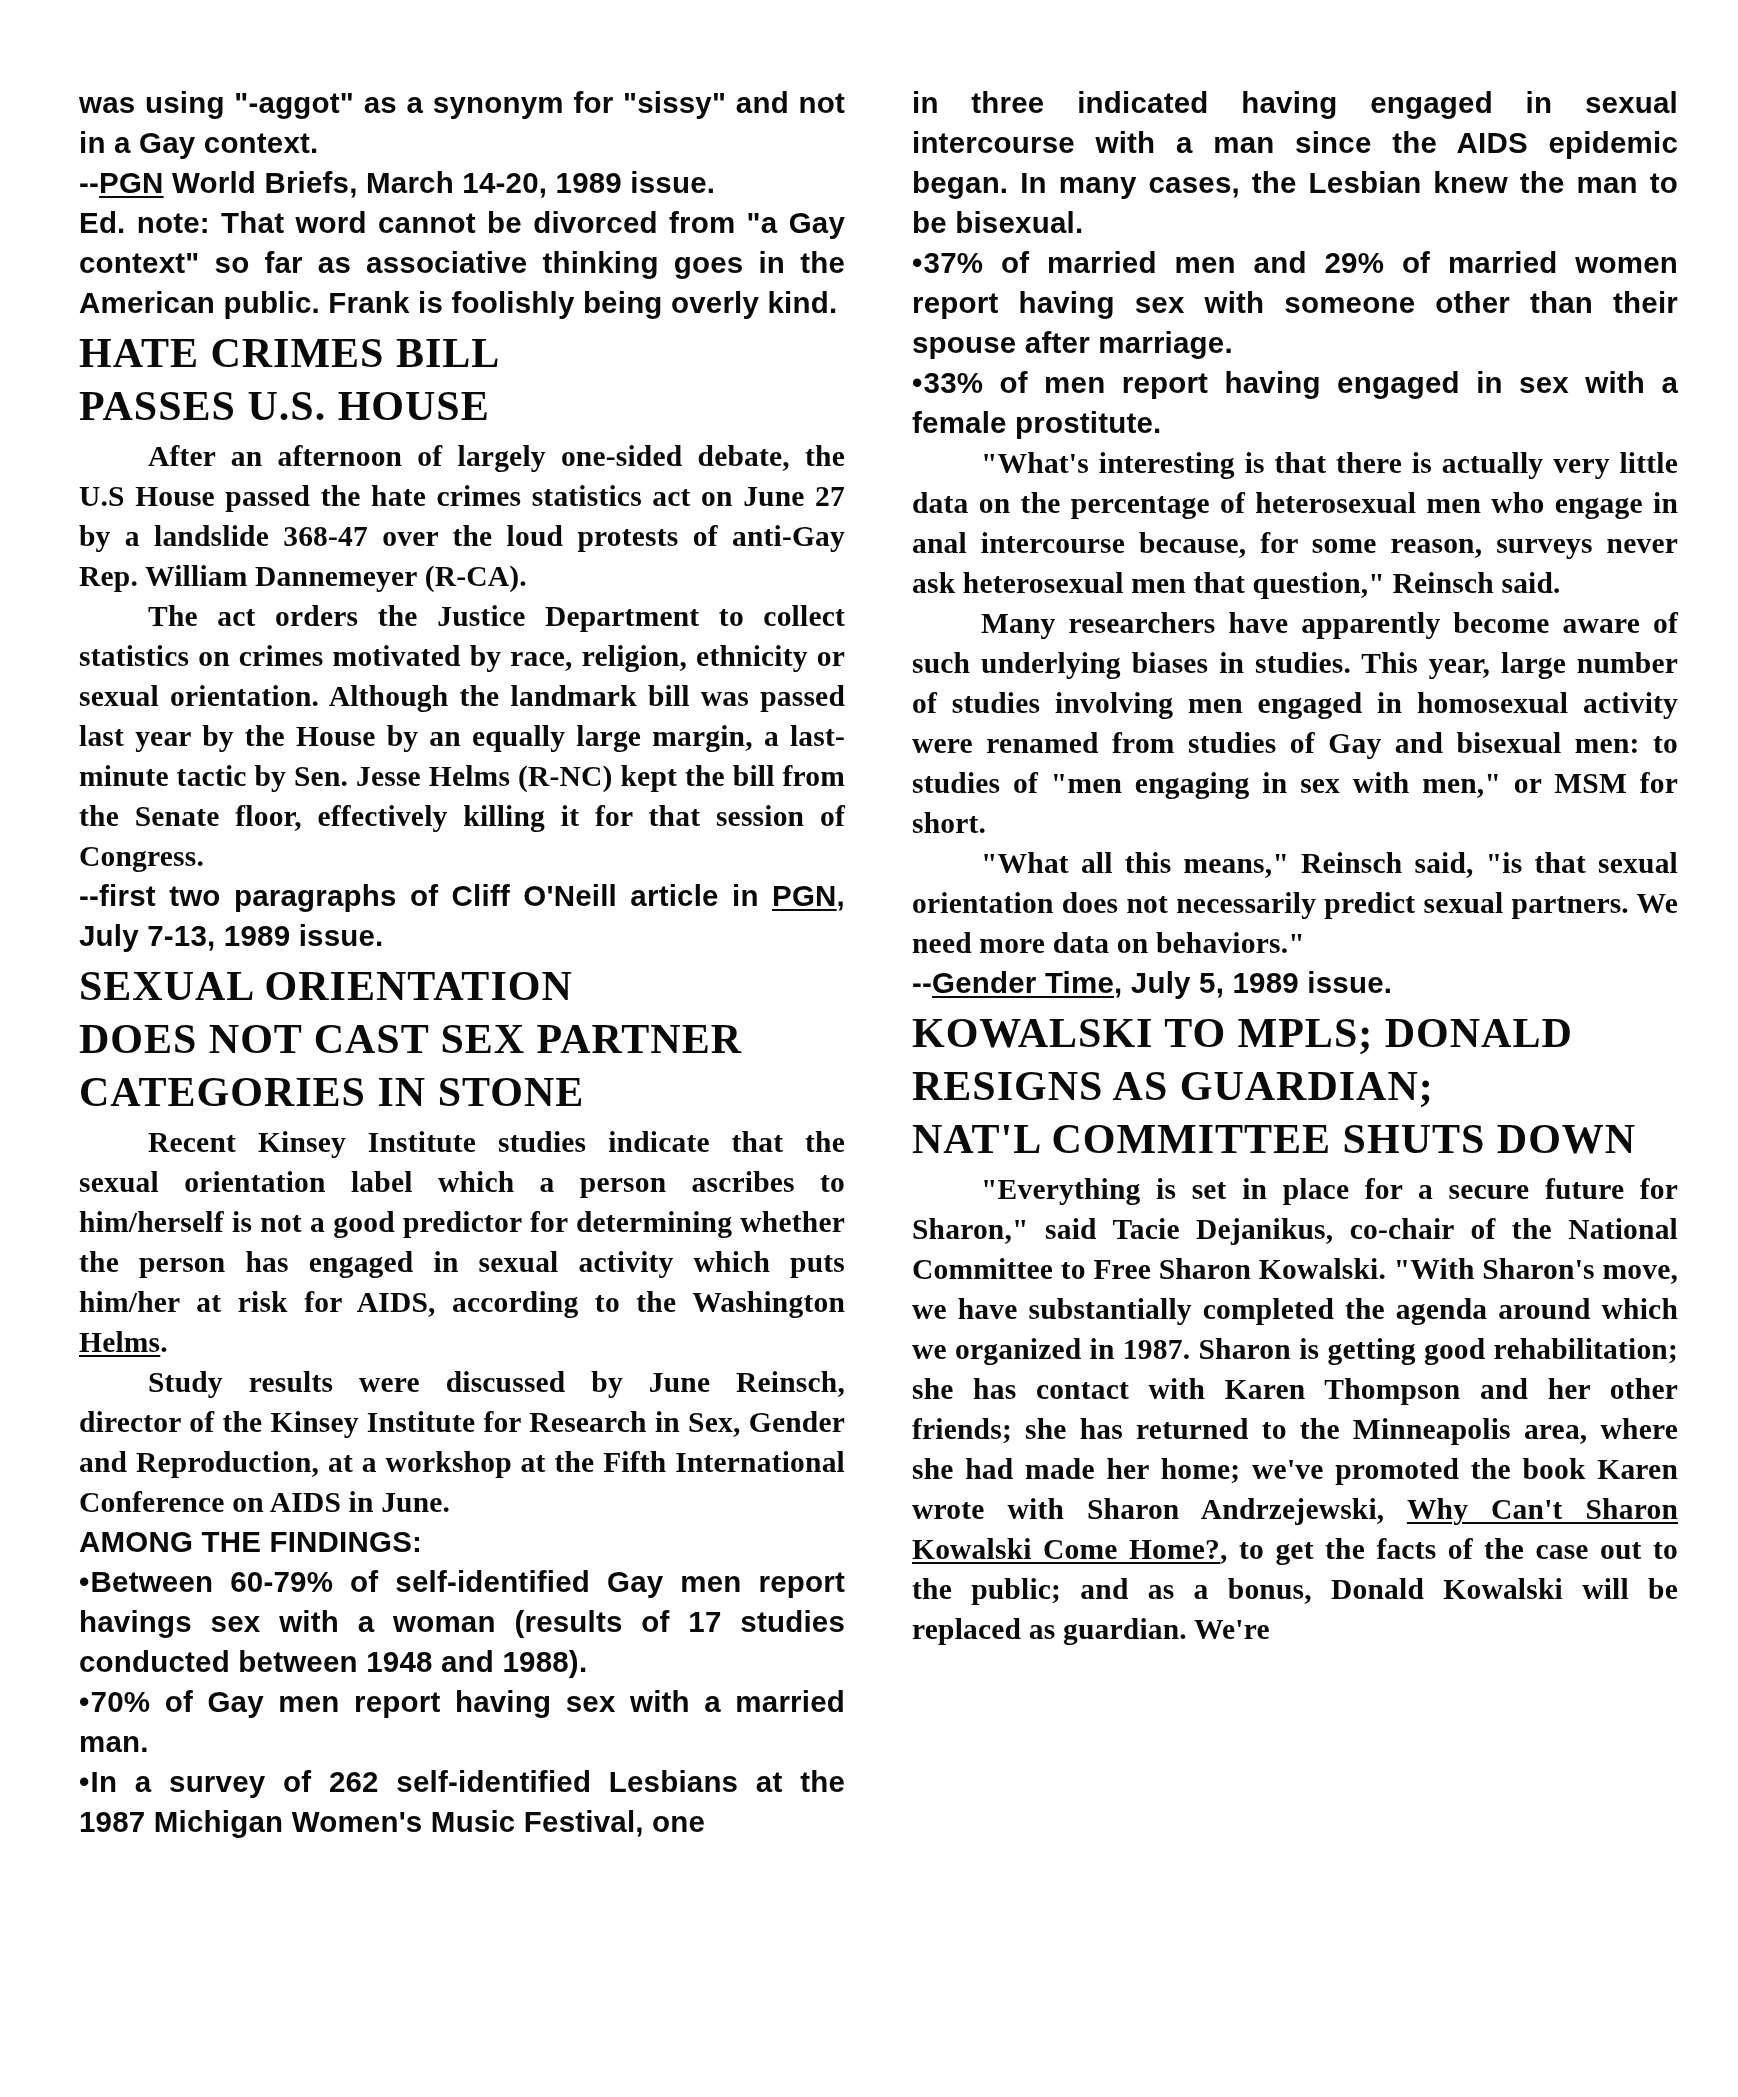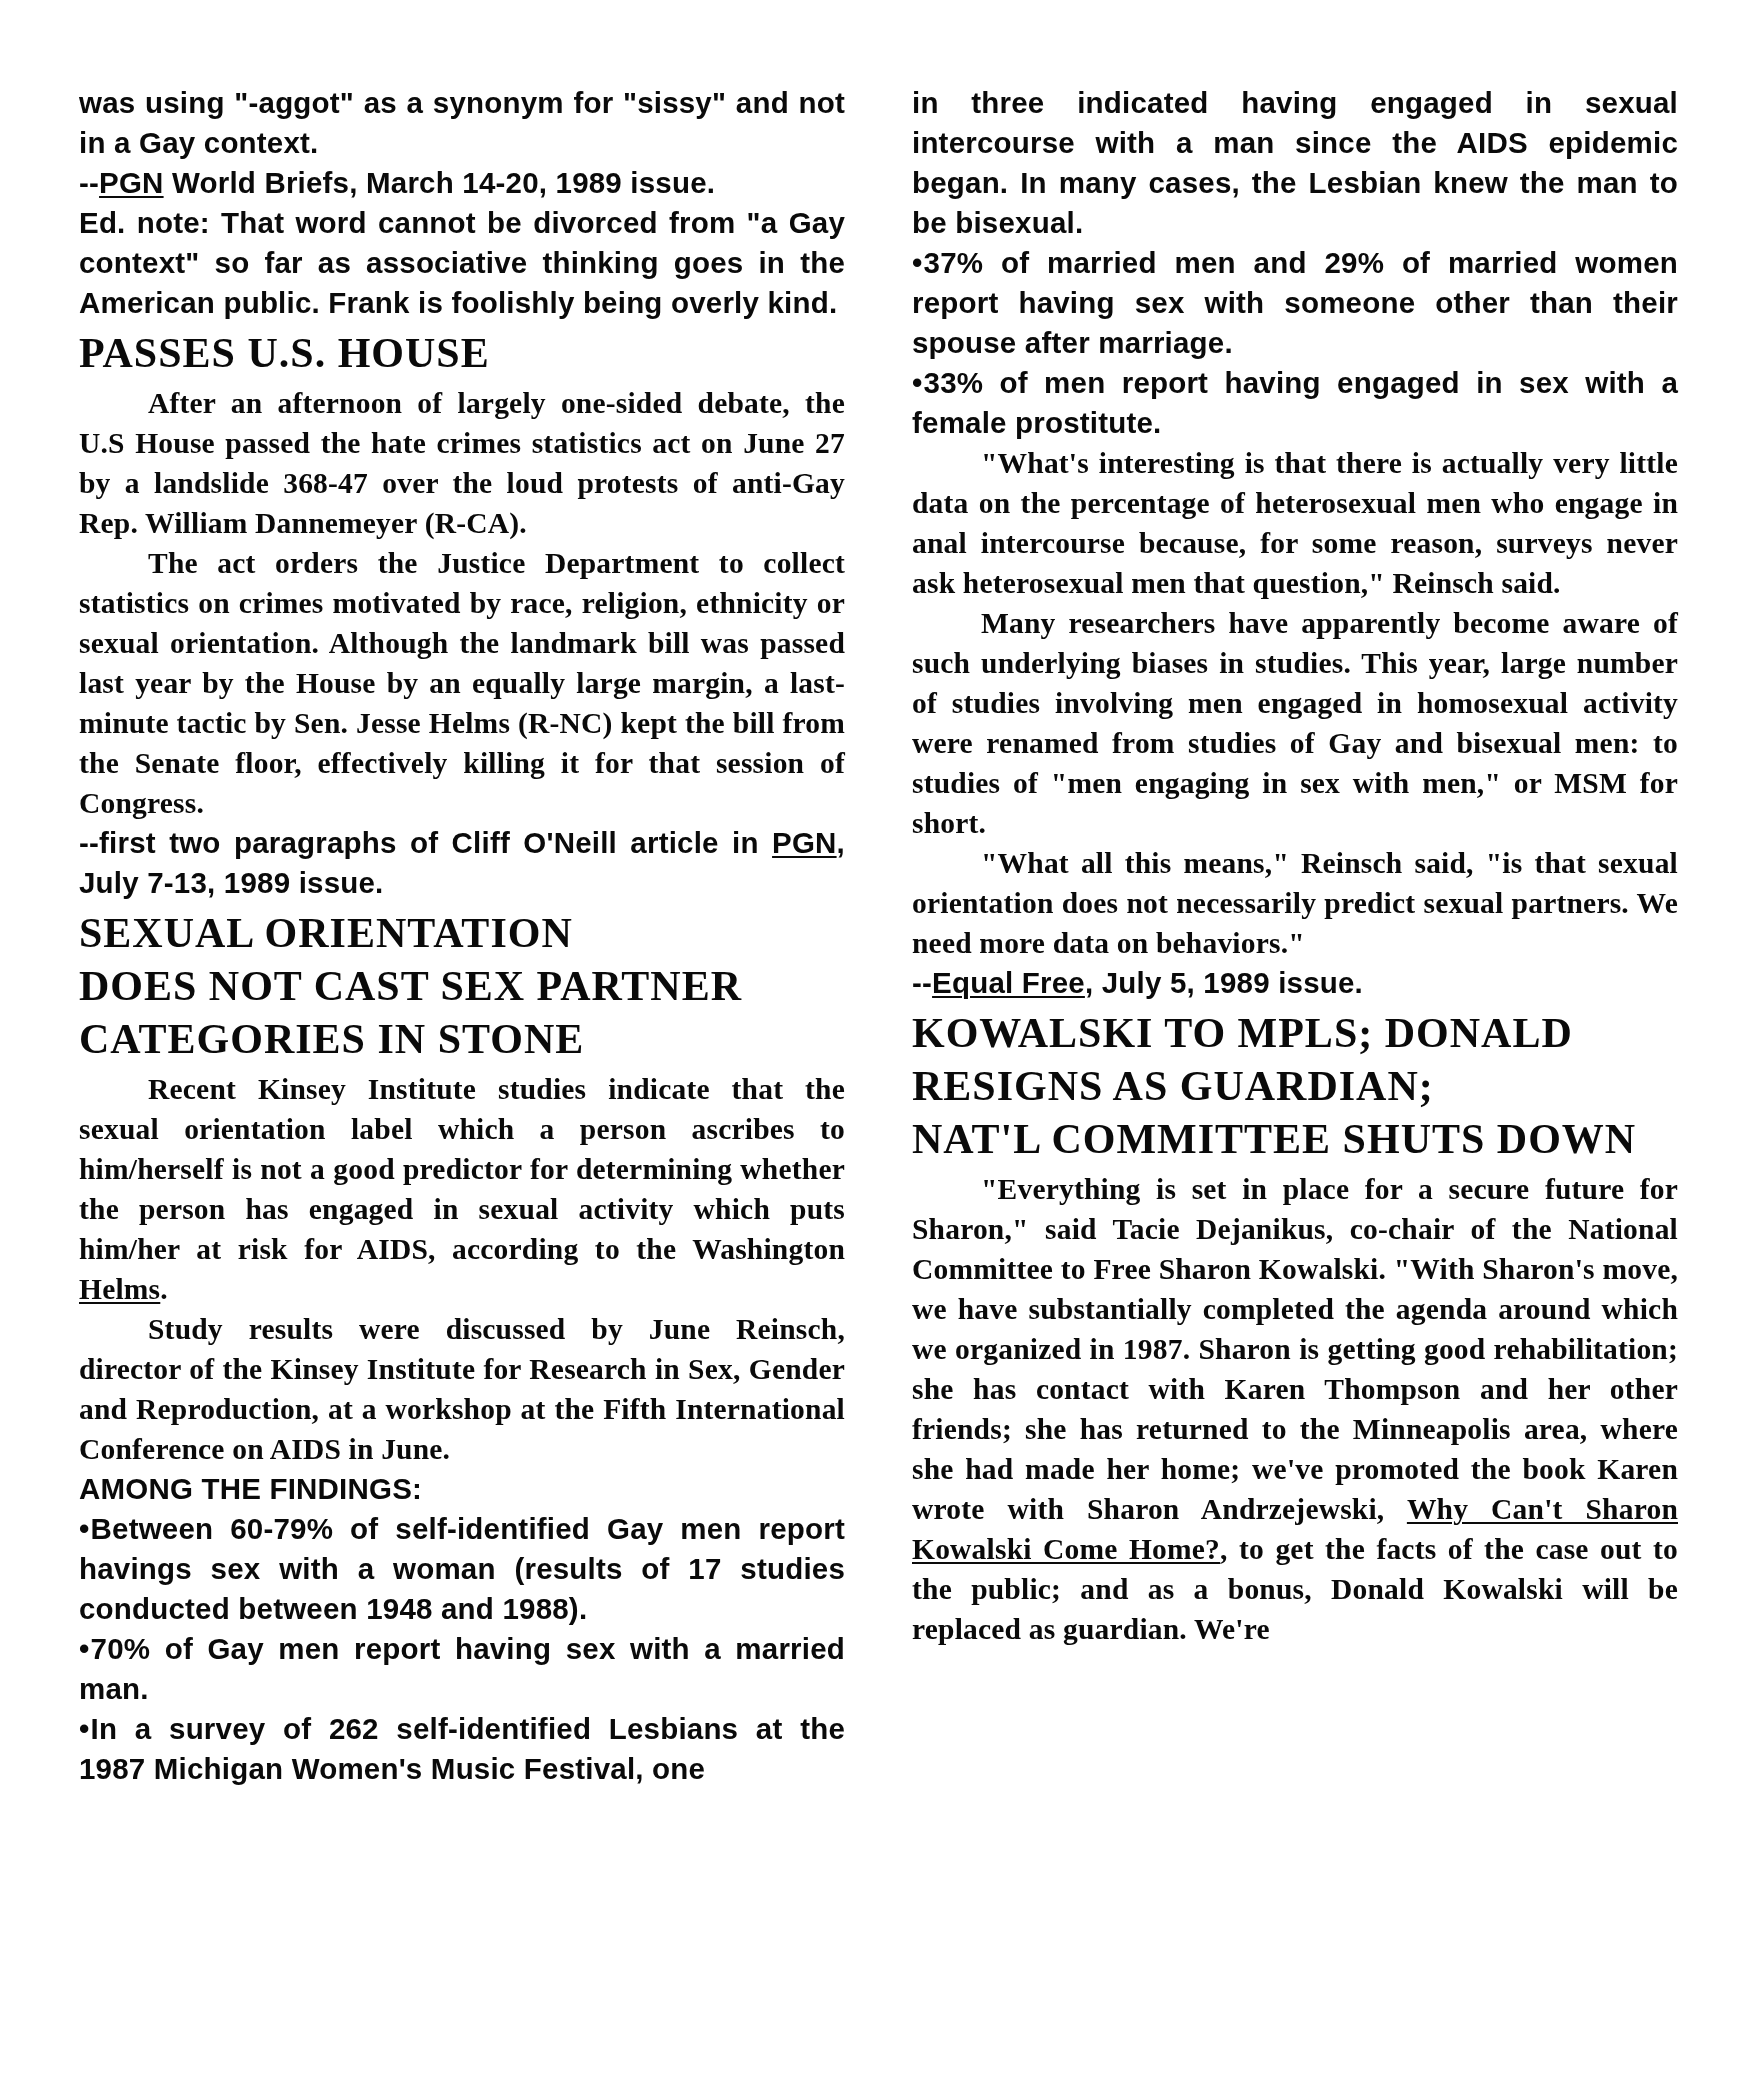--- a/index.html
+++ b/index.html
@@ -59,20 +59,21 @@
 
   <div class="column col-left">
 
     <p class="p flush">was using "-aggot" as a synonym for "sissy" and not in a Gay context.</p>
 
     <p class="p flush"><span>--</span><span class="ul">PGN</span><span> World Briefs, March 14-20, 1989 issue.</span></p>
 
     <p class="p flush">Ed. note: That word cannot be divorced from "a Gay context" so far as associative thinking goes in the American public. Frank is foolishly being overly kind.</p>
 
     <h2 class="headline">
+      <span class="hl-line">HATE CRIMES BILL</span>
       <span class="hl-line">PASSES U.S. HOUSE</span>
     </h2>
 
     <p class="p indent">After an afternoon of largely one-sided debate, the U.S House passed the hate crimes statistics act on June 27 by a landslide 368-47 over the loud protests of anti-Gay Rep. William Dannemeyer (R-CA).</p>
     <p class="p indent">The act orders the Justice Department to collect statistics on crimes motivated by race, religion, ethnicity or sexual orientation. Although the landmark bill was passed last year by the House by an equally large margin, a last-minute tactic by Sen. Jesse Helms (R-NC) kept the bill from the Senate floor, effectively killing it for that session of Congress.</p>
 
     <p class="p flush"><span>--first two paragraphs of Cliff O'Neill article in </span><span class="ul">PGN</span><span>, July 7-13, 1989 issue.</span></p>
 
     <h2 class="headline">
       <span class="hl-line">SEXUAL ORIENTATION</span>
@@ -95,21 +96,21 @@
 
     <p class="p flush">in three indicated having engaged in sexual intercourse with a man since the AIDS epidemic began. In many cases, the Lesbian knew the man to be bisexual.</p>
 
     <p class="p flush bullet">37% of married men and 29% of married women report having sex with someone other than their spouse after marriage.</p>
     <p class="p flush bullet">33% of men report having engaged in sex with a female prostitute.</p>
 
     <p class="p indent">"What's interesting is that there is actually very little data on the percentage of heterosexual men who engage in anal intercourse because, for some reason, surveys never ask heterosexual men that question," Reinsch said.</p>
     <p class="p indent">Many researchers have apparently become aware of such underlying biases in studies. This year, large number of studies involving men engaged in homosexual activity were renamed from studies of Gay and bisexual men: to studies of "men engaging in sex with men," or MSM for short.</p>
     <p class="p indent">"What all this means," Reinsch said, "is that sexual orientation does not necessarily predict sexual partners. We need more data on behaviors."</p>
 
-    <p class="p flush"><span>--</span><span class="ul">Equal Free</span><span>, July 5, 1989 issue.</span></p>
+    <p class="p flush"><span>--</span><span class="ul">Gender Time</span><span>, July 5, 1989 issue.</span></p>
 
     <h2 class="headline">
       <span class="hl-line">KOWALSKI TO MPLS; DONALD</span>
       <span class="hl-line">RESIGNS AS GUARDIAN;</span>
       <span class="hl-line">NAT'L COMMITTEE SHUTS DOWN</span>
     </h2>
 
     <p class="p indent"><span>"Everything is set in place for a secure future for Sharon," said Tacie Dejanikus, co-chair of the National Committee to Free Sharon Kowalski. "With Sharon's move, we have substantially completed the agenda around which we organized in 1987. Sharon is getting good rehabilitation; she has contact with Karen Thompson and her other friends; she has returned to the Minneapolis area, where she had made her home; we've promoted the book Karen wrote with Sharon Andrzejewski, </span><span class="ul">Why Can't Sharon Kowalski Come Home?</span><span>, to get the facts of the case out to the public; and as a bonus, Donald Kowalski will be replaced as guardian. We're</span></p>
   </div>
 

